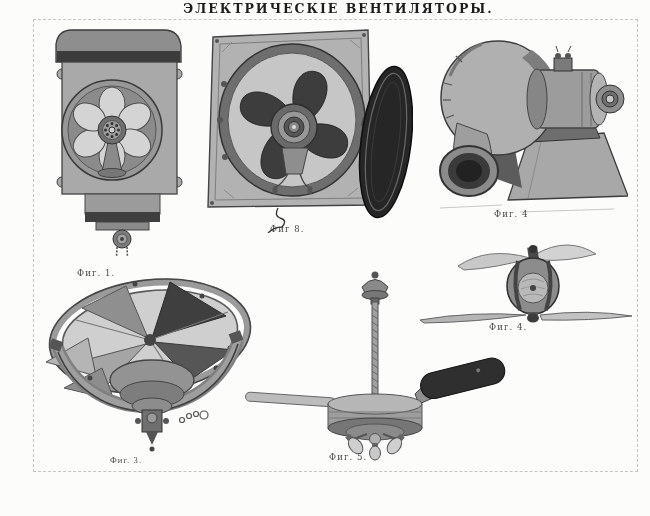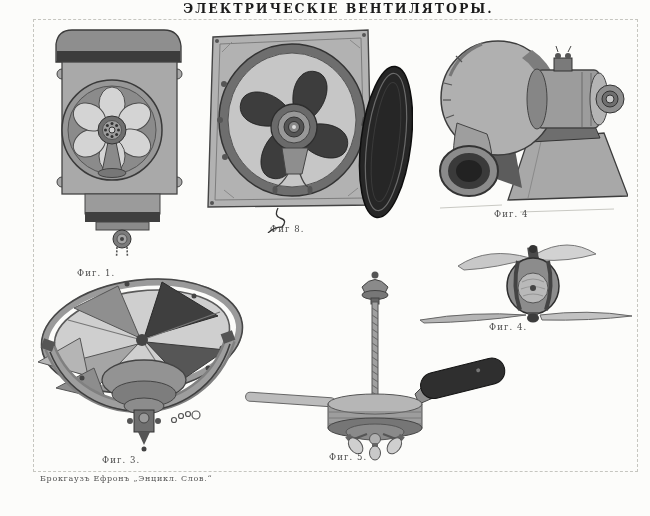--- a/index.html
+++ b/index.html
@@ -30,21 +30,21 @@
   figcaption{
     position:absolute;width:70px;text-align:left;
     font-size:8.5px;color:#4a4a4a;letter-spacing:1.1px;
   }
   .fig1{left:38px;top:22px;width:160px;height:245px;}
   .fig1 figcaption{left:39px;top:246px;}
   .fig2{left:198px;top:28px;width:215px;height:205px;}
   .fig2 figcaption{left:72px;top:196px;}
   .fig4{left:432px;top:28px;width:196px;height:190px;}
   .fig4 figcaption{left:62px;top:181px;}
-  .fig3{left:22px;top:268px;width:222px;height:200px;}
+  .fig3{left:30px;top:268px;width:222px;height:200px;font-family:Liberation Serif, serif;}
   .fig3 figcaption{left:80px;top:187px;}
   .fig5{left:243px;top:268px;width:266px;height:196px;}
   .fig5 figcaption{left:86px;top:184px;}
   .fig6{left:418px;top:228px;width:218px;height:104px;}
   .fig6 figcaption{left:71px;top:94px;}
   .attribution{
     position:absolute;left:40px;top:474px;
     font-size:8px;color:#555;letter-spacing:0.7px;
   }
 </style>
@@ -375,15 +375,14 @@
 
       <polygon points="109,84 121,84 117,93 113,93" fill="#555"></polygon>
 
       <path d="M2,92 Q55,83 108,87 Q60,94 6,95 Z" fill="#b5b5b5" stroke="#666"></path>
       <path d="M122,87 Q170,81 214,88 Q172,93 124,92 Z" fill="#c2c2c2" stroke="#666"></path>
       <ellipse cx="115" cy="90" rx="6" ry="4.5" fill="#3c3c3c"></ellipse>
     </svg>
     <figcaption>Фиг. 4.</figcaption>
   </figure>
 
-  <div class="attribution">Брокгаузъ Ефронъ „Энцикл. Слов.“</div>
 
 </div>
 
 </body></html>

